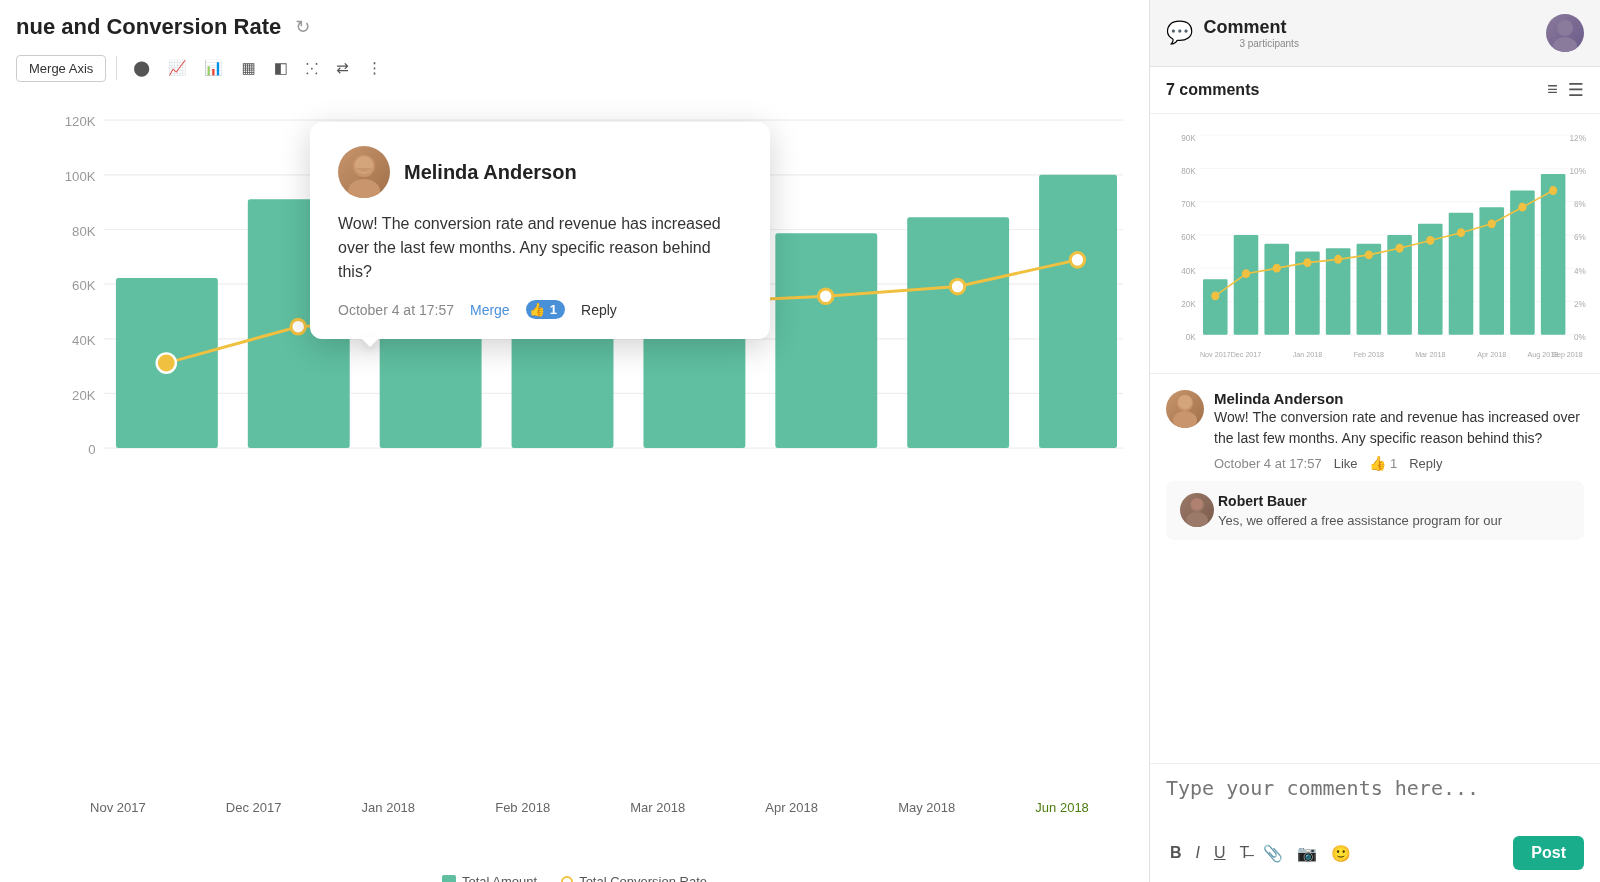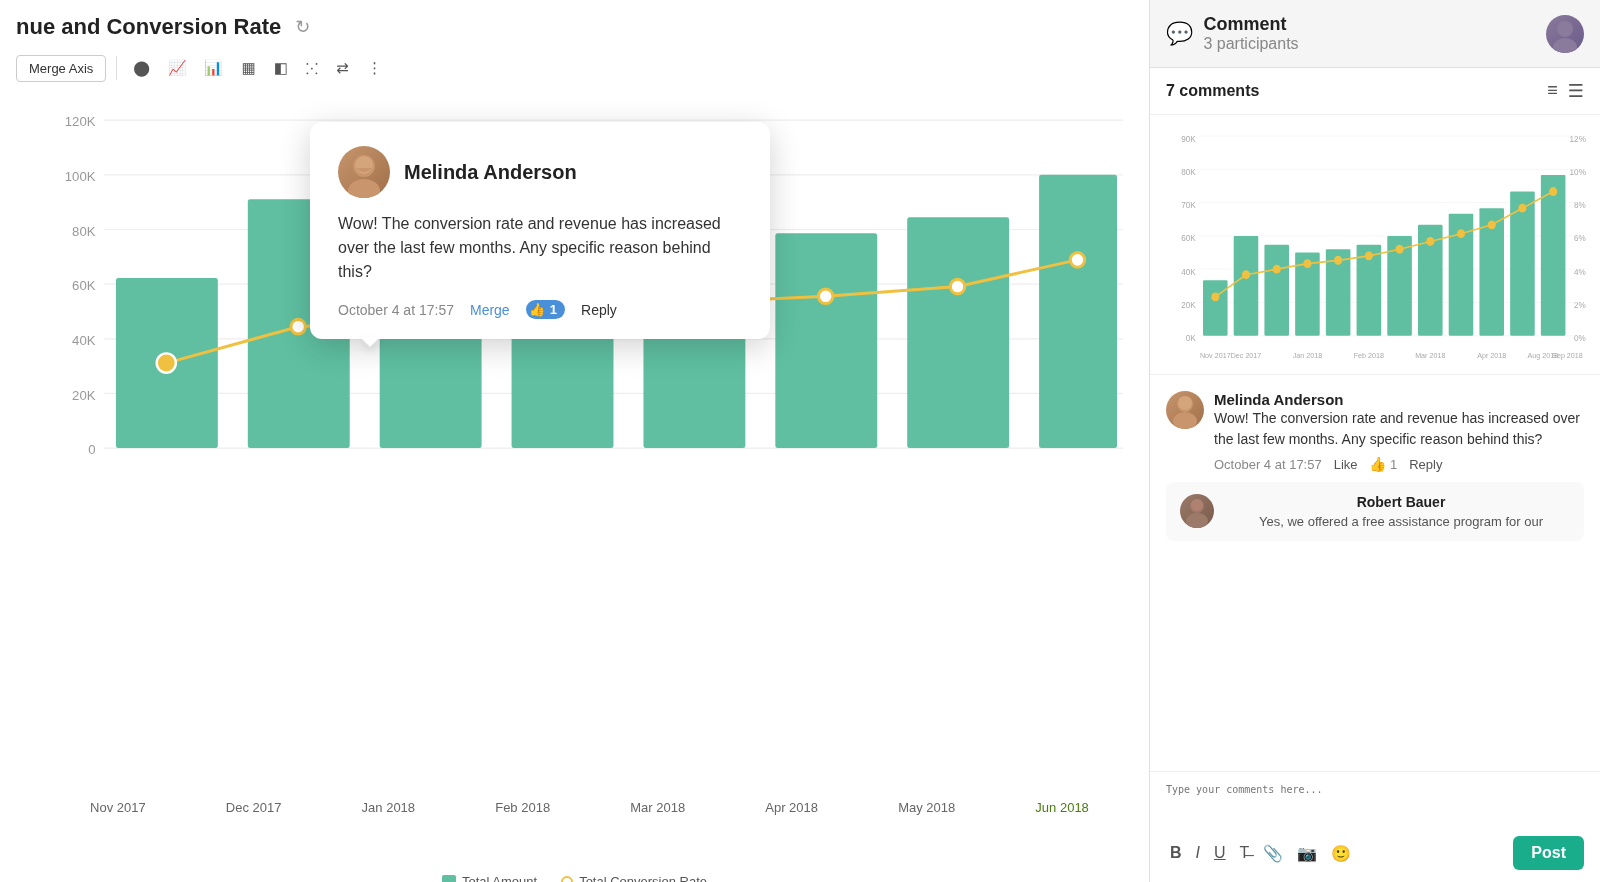--- a/index.html
+++ b/index.html
@@ -58,21 +58,21 @@
     .tooltip-like-badge { display: inline-flex; align-items: center; gap: 4px; background: #4a90d9; color: #fff; border-radius: 20px; padding: 2px 8px 2px 4px; font-size: 13px; font-weight: 600; }
     .tooltip-reply { color: #333; font-weight: 500; cursor: pointer; }
 
     
     .right-panel { width: 450px; display: flex; flex-direction: column; background: #fff; }
 
     .comment-panel-header { background: #f5f5f5; padding: 14px 16px; display: flex; align-items: center; justify-content: space-between; border-bottom: 1px solid #e0e0e0; }
     .comment-panel-title-group { display: flex; align-items: center; gap: 10px; }
     .comment-icon { font-size: 22px; color: #555; }
     .comment-panel-title { font-size: 18px; font-weight: 600; color: #222; }
-    .comment-panel-subtitle { font-size: 16px; color: #888; }
+    .comment-panel-subtitle { font-size: 10px; color: #888; margin-left: 36px; }
     .panel-header-right { display: flex; align-items: center; gap: 8px; }
     .panel-user-avatar { width: 38px; height: 38px; border-radius: 50%; background: #c8a882; overflow: hidden; }
 
     .comments-count-bar { display: flex; align-items: center; justify-content: space-between; padding: 12px 16px; border-bottom: 1px solid #eee; }
     .comments-count { font-size: 16px; font-weight: 600; color: #222; }
     .comments-bar-icons { display: flex; gap: 10px; }
     .bar-icon { font-size: 18px; color: #555; cursor: pointer; }
 
     .mini-chart { height: 260px; padding: 10px 10px 5px; border-bottom: 1px solid #eee; position: relative; }
     .mini-chart svg { width: 100%; height: 100%; }
@@ -82,28 +82,28 @@
     .comment-item-header { display: flex; align-items: flex-start; gap: 10px; margin-bottom: 6px; }
     .comment-avatar { width: 38px; height: 38px; border-radius: 50%; background: #c8a882; flex-shrink: 0; overflow: hidden; }
     .comment-content { flex: 1; }
     .comment-author { font-size: 15px; font-weight: 700; color: #222; }
     .comment-text { font-size: 14px; color: #333; line-height: 1.5; margin-bottom: 6px; }
     .comment-meta { display: flex; align-items: center; gap: 12px; font-size: 13px; color: #888; }
     .comment-like { cursor: pointer; color: #555; }
     .comment-like-badge { display: inline-flex; align-items: center; gap: 3px; }
     .comment-reply-btn { cursor: pointer; color: #555; font-weight: 500; }
 
-    .reply-item { margin-left: 0; margin-top: 10px; padding: 12px 14px; background: #f9f9f9; border-radius: 8px; display: flex; gap: 18px; text-align: center; }
+    .reply-item { margin-left: 0; margin-top: 10px; padding: 12px 14px; background: #f9f9f9; border-radius: 8px; display: flex; gap: 4px; }
     .reply-avatar { width: 34px; height: 34px; border-radius: 50%; background: #9b7a6a; flex-shrink: 0; overflow: hidden; }
     .reply-content { flex: 1; }
     .reply-author { font-size: 14px; font-weight: 700; color: #222; margin-bottom: 4px; }
     .reply-text { font-size: 13px; color: #555; }
 
     .comment-input-area { border-top: 1px solid #eee; padding: 12px 16px; }
-    .comment-input { width: 100%; border: none; outline: none; font-size: 10px; color: #1d4ed8; min-height: 40px; resize: none; }
+    .comment-input { width: 100%; border: none; outline: none; font-size: 20px; color: #1d4ed8; min-height: 40px; resize: none; }
     .comment-toolbar { display: flex; align-items: center; justify-content: space-between; margin-top: 8px; }
     .comment-format-btns { display: flex; gap: 6px; align-items: center; }
     .format-btn { background: none; border: none; cursor: pointer; font-size: 16px; color: #555; padding: 4px; }
     .post-btn { background: #1aad8c; color: #fff; border: none; border-radius: 6px; padding: 8px 18px; font-size: 16px; font-weight: 600; cursor: pointer; }
 
     
     .avatar-melinda { background: linear-gradient(135deg, #c8956c 0%, #a0704a 100%); display: flex; align-items: center; justify-content: center; }
     .avatar-robert { background: linear-gradient(135deg, #9b7a6a 0%, #7a5a4a 100%); display: flex; align-items: center; justify-content: center; }
     .avatar-user { background: linear-gradient(135deg, #8a7a9b 0%, #6a5a8a 100%); display: flex; align-items: center; justify-content: center; }
 

